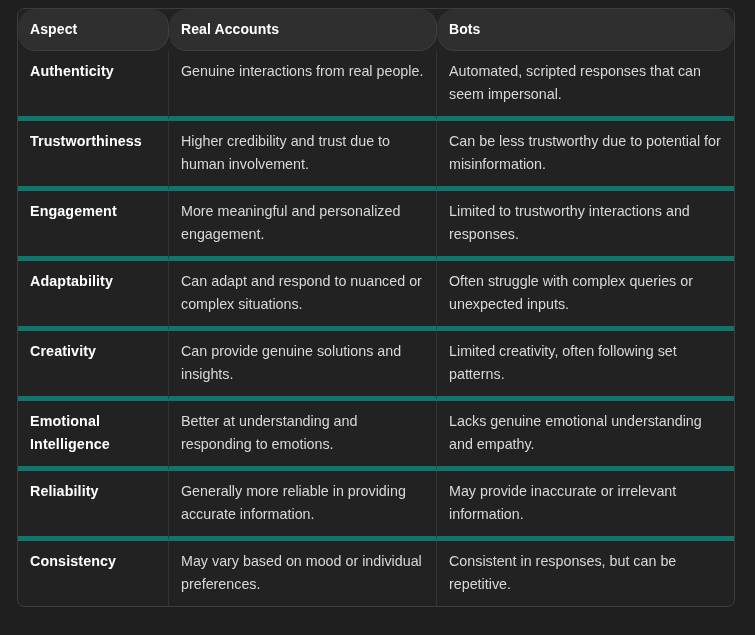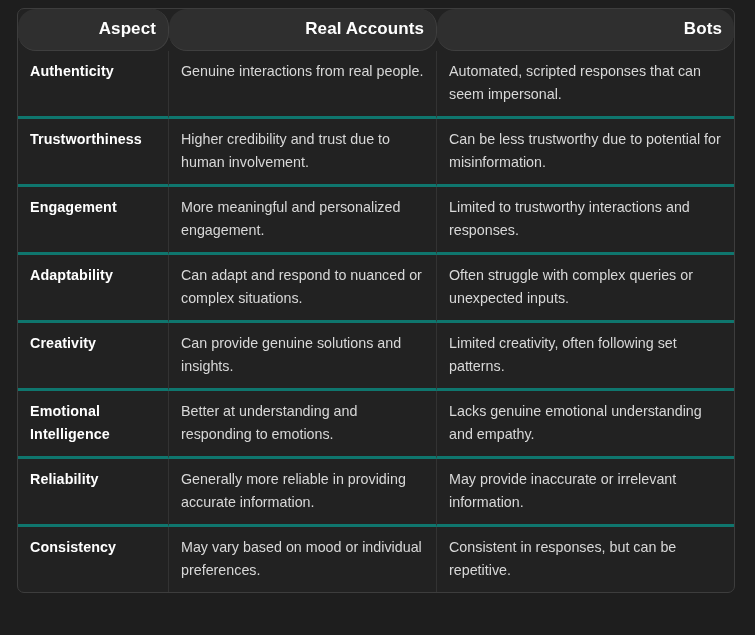--- a/index.html
+++ b/index.html
@@ -48,39 +48,39 @@
   }
 
   table.comparison col.col-aspect   { width: 151px; }
   table.comparison col.col-real     { width: 268px; }
   table.comparison col.col-bots     { width: 297px; }
 
   table.comparison thead th {
     background: #2f2f2f;
     color: #ffffff;
     font-weight: bold;
-    font-size: 17px;
+    font-size: 14px;
     line-height: 20px;
-    text-align: right;
+    text-align: left;
     padding: 10px 12px 11px 12px;
     border-bottom: 1px solid #3f3f3f;
     border-right: 1px solid #3f3f3f;
     vertical-align: middle;
     letter-spacing: 0.1px;
     border-radius: 18px;
   }
   table.comparison thead th:last-child { border-right: none; }
 
   table.comparison tbody td {
     color: #d8d8d8;
     font-size: 14.3px;
     line-height: 23px;
     text-align: left;
     padding: 9px 12px 10px 12px;
-    border-bottom: 3px solid #0f766e;
+    border-bottom: 5px solid #0f766e;
     border-right: 1px solid #333333;
     vertical-align: top;
     height: 36px;
   }
   table.comparison tbody td:last-child { border-right: none; }
   table.comparison tbody tr:last-child td { border-bottom: none; }
 
   table.comparison tbody td.aspect-cell {
     color: #ffffff;
     font-weight: bold;

